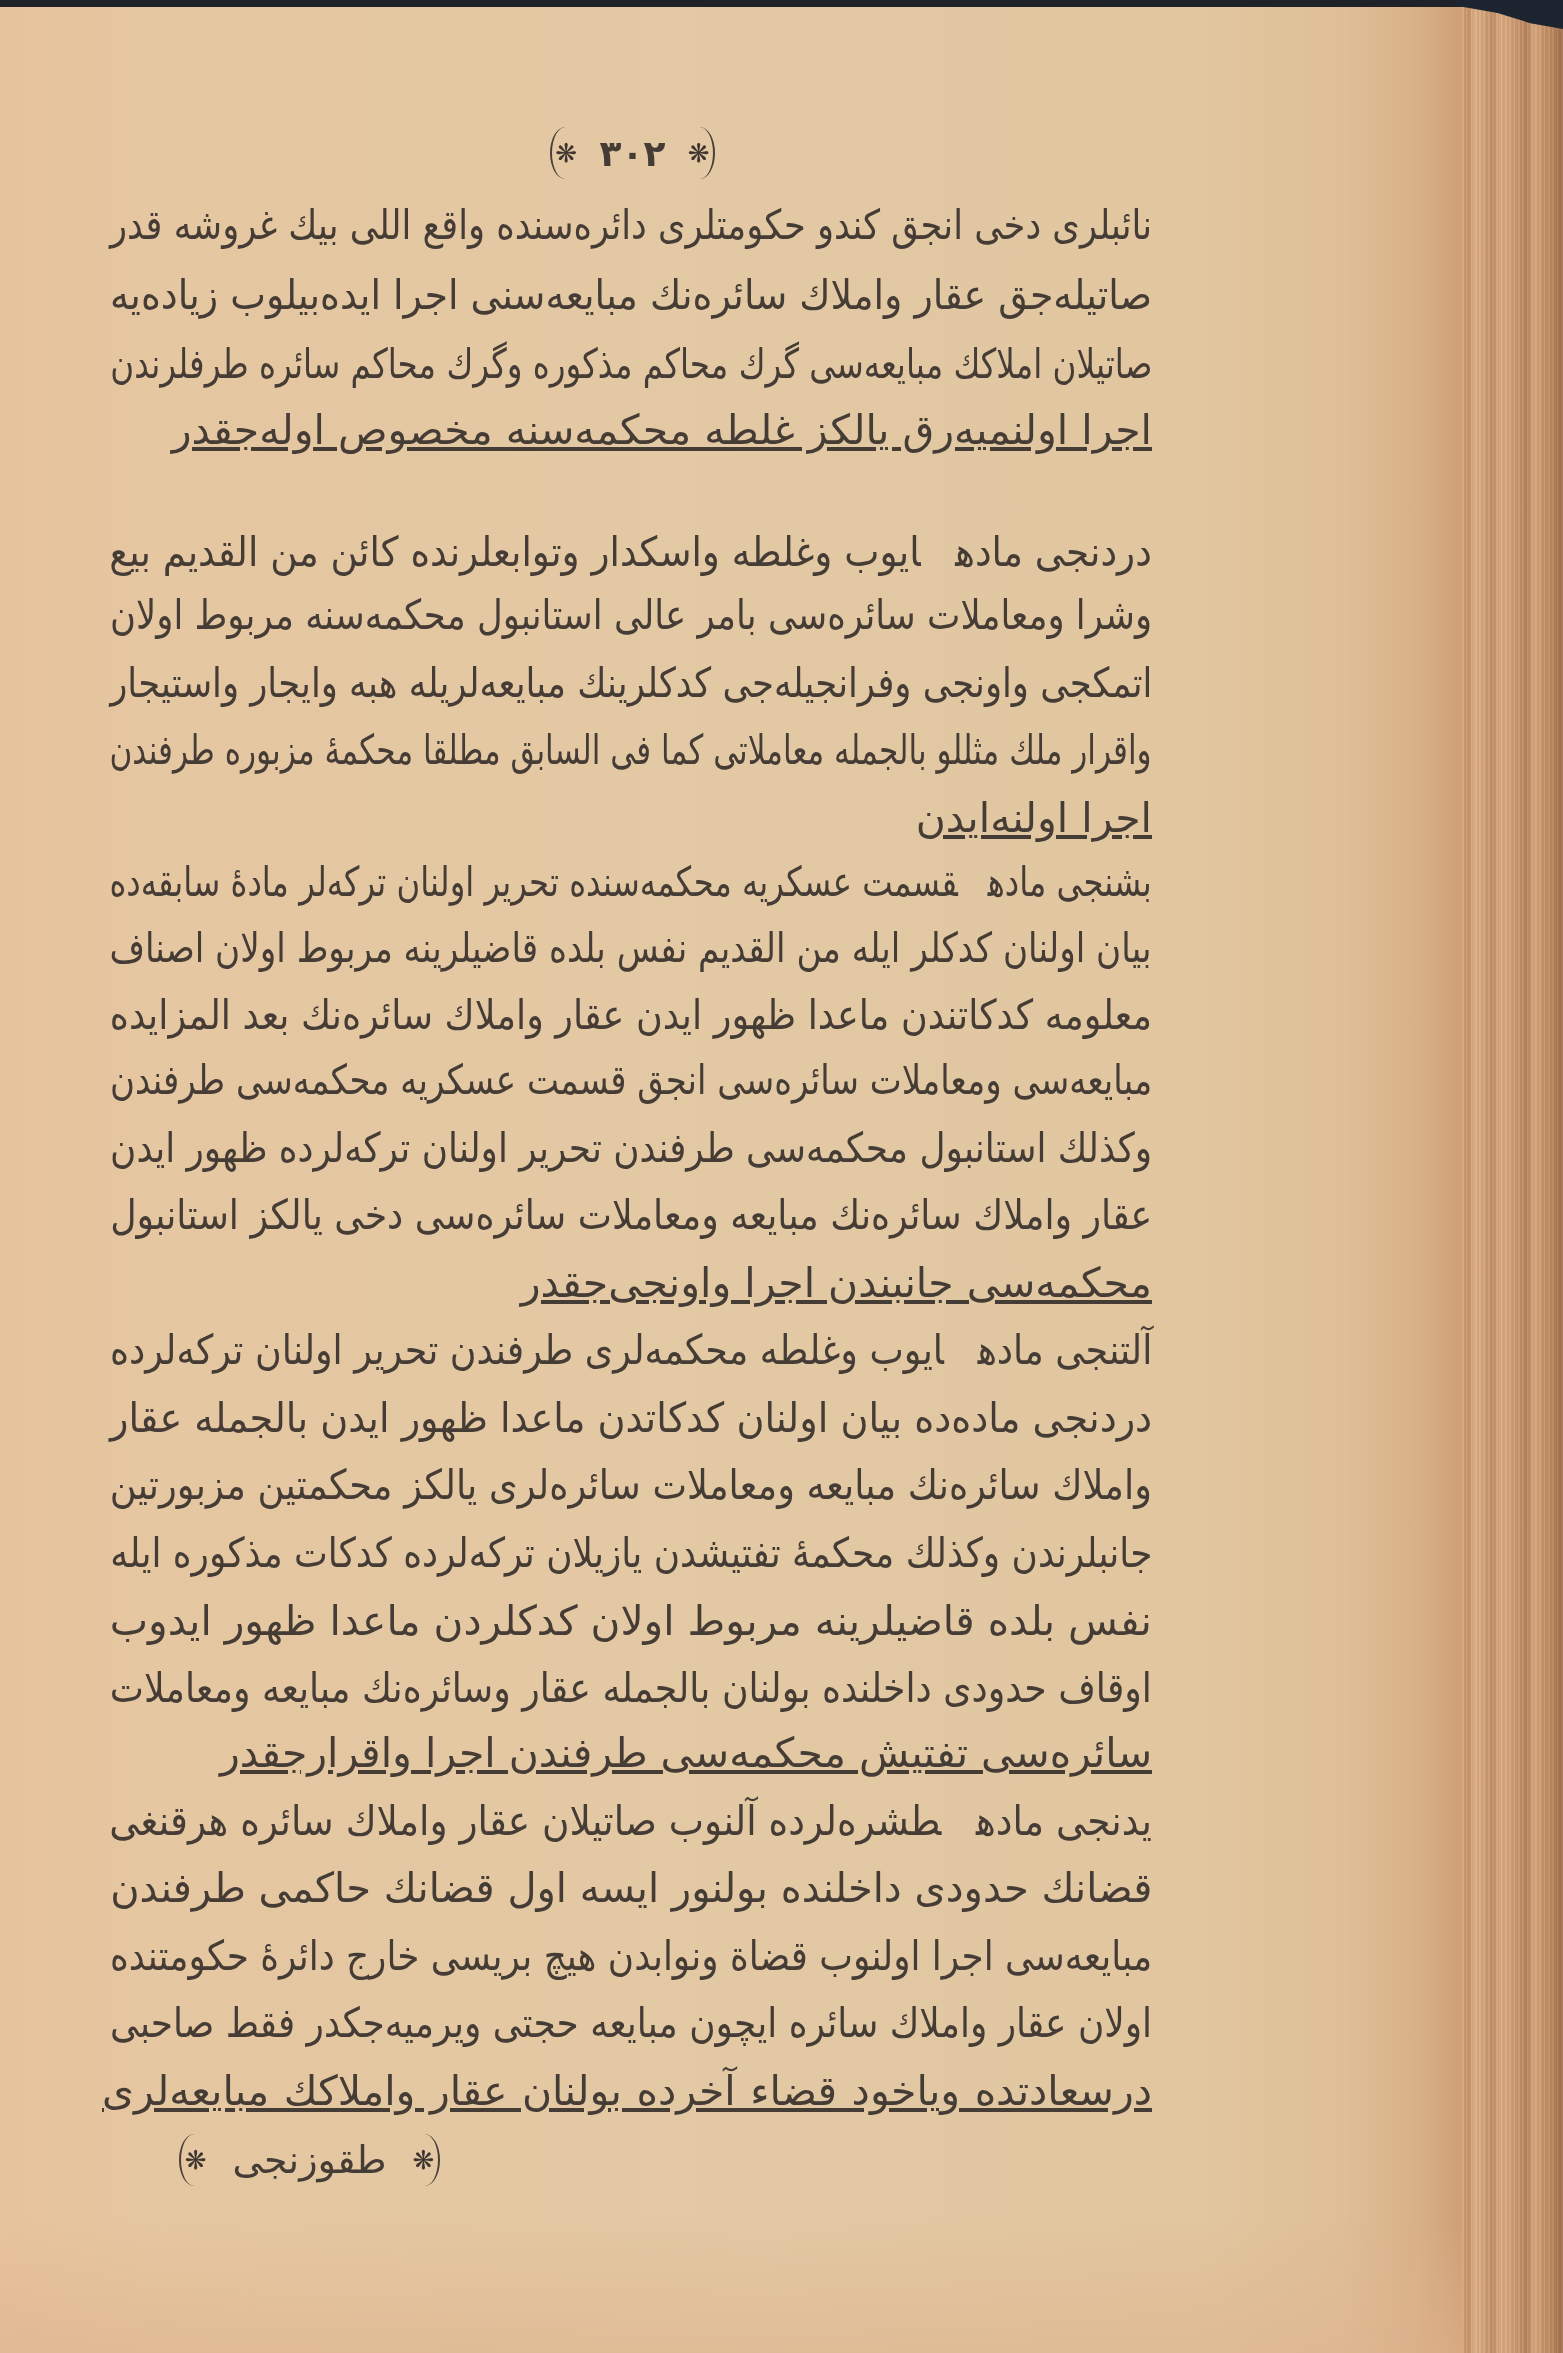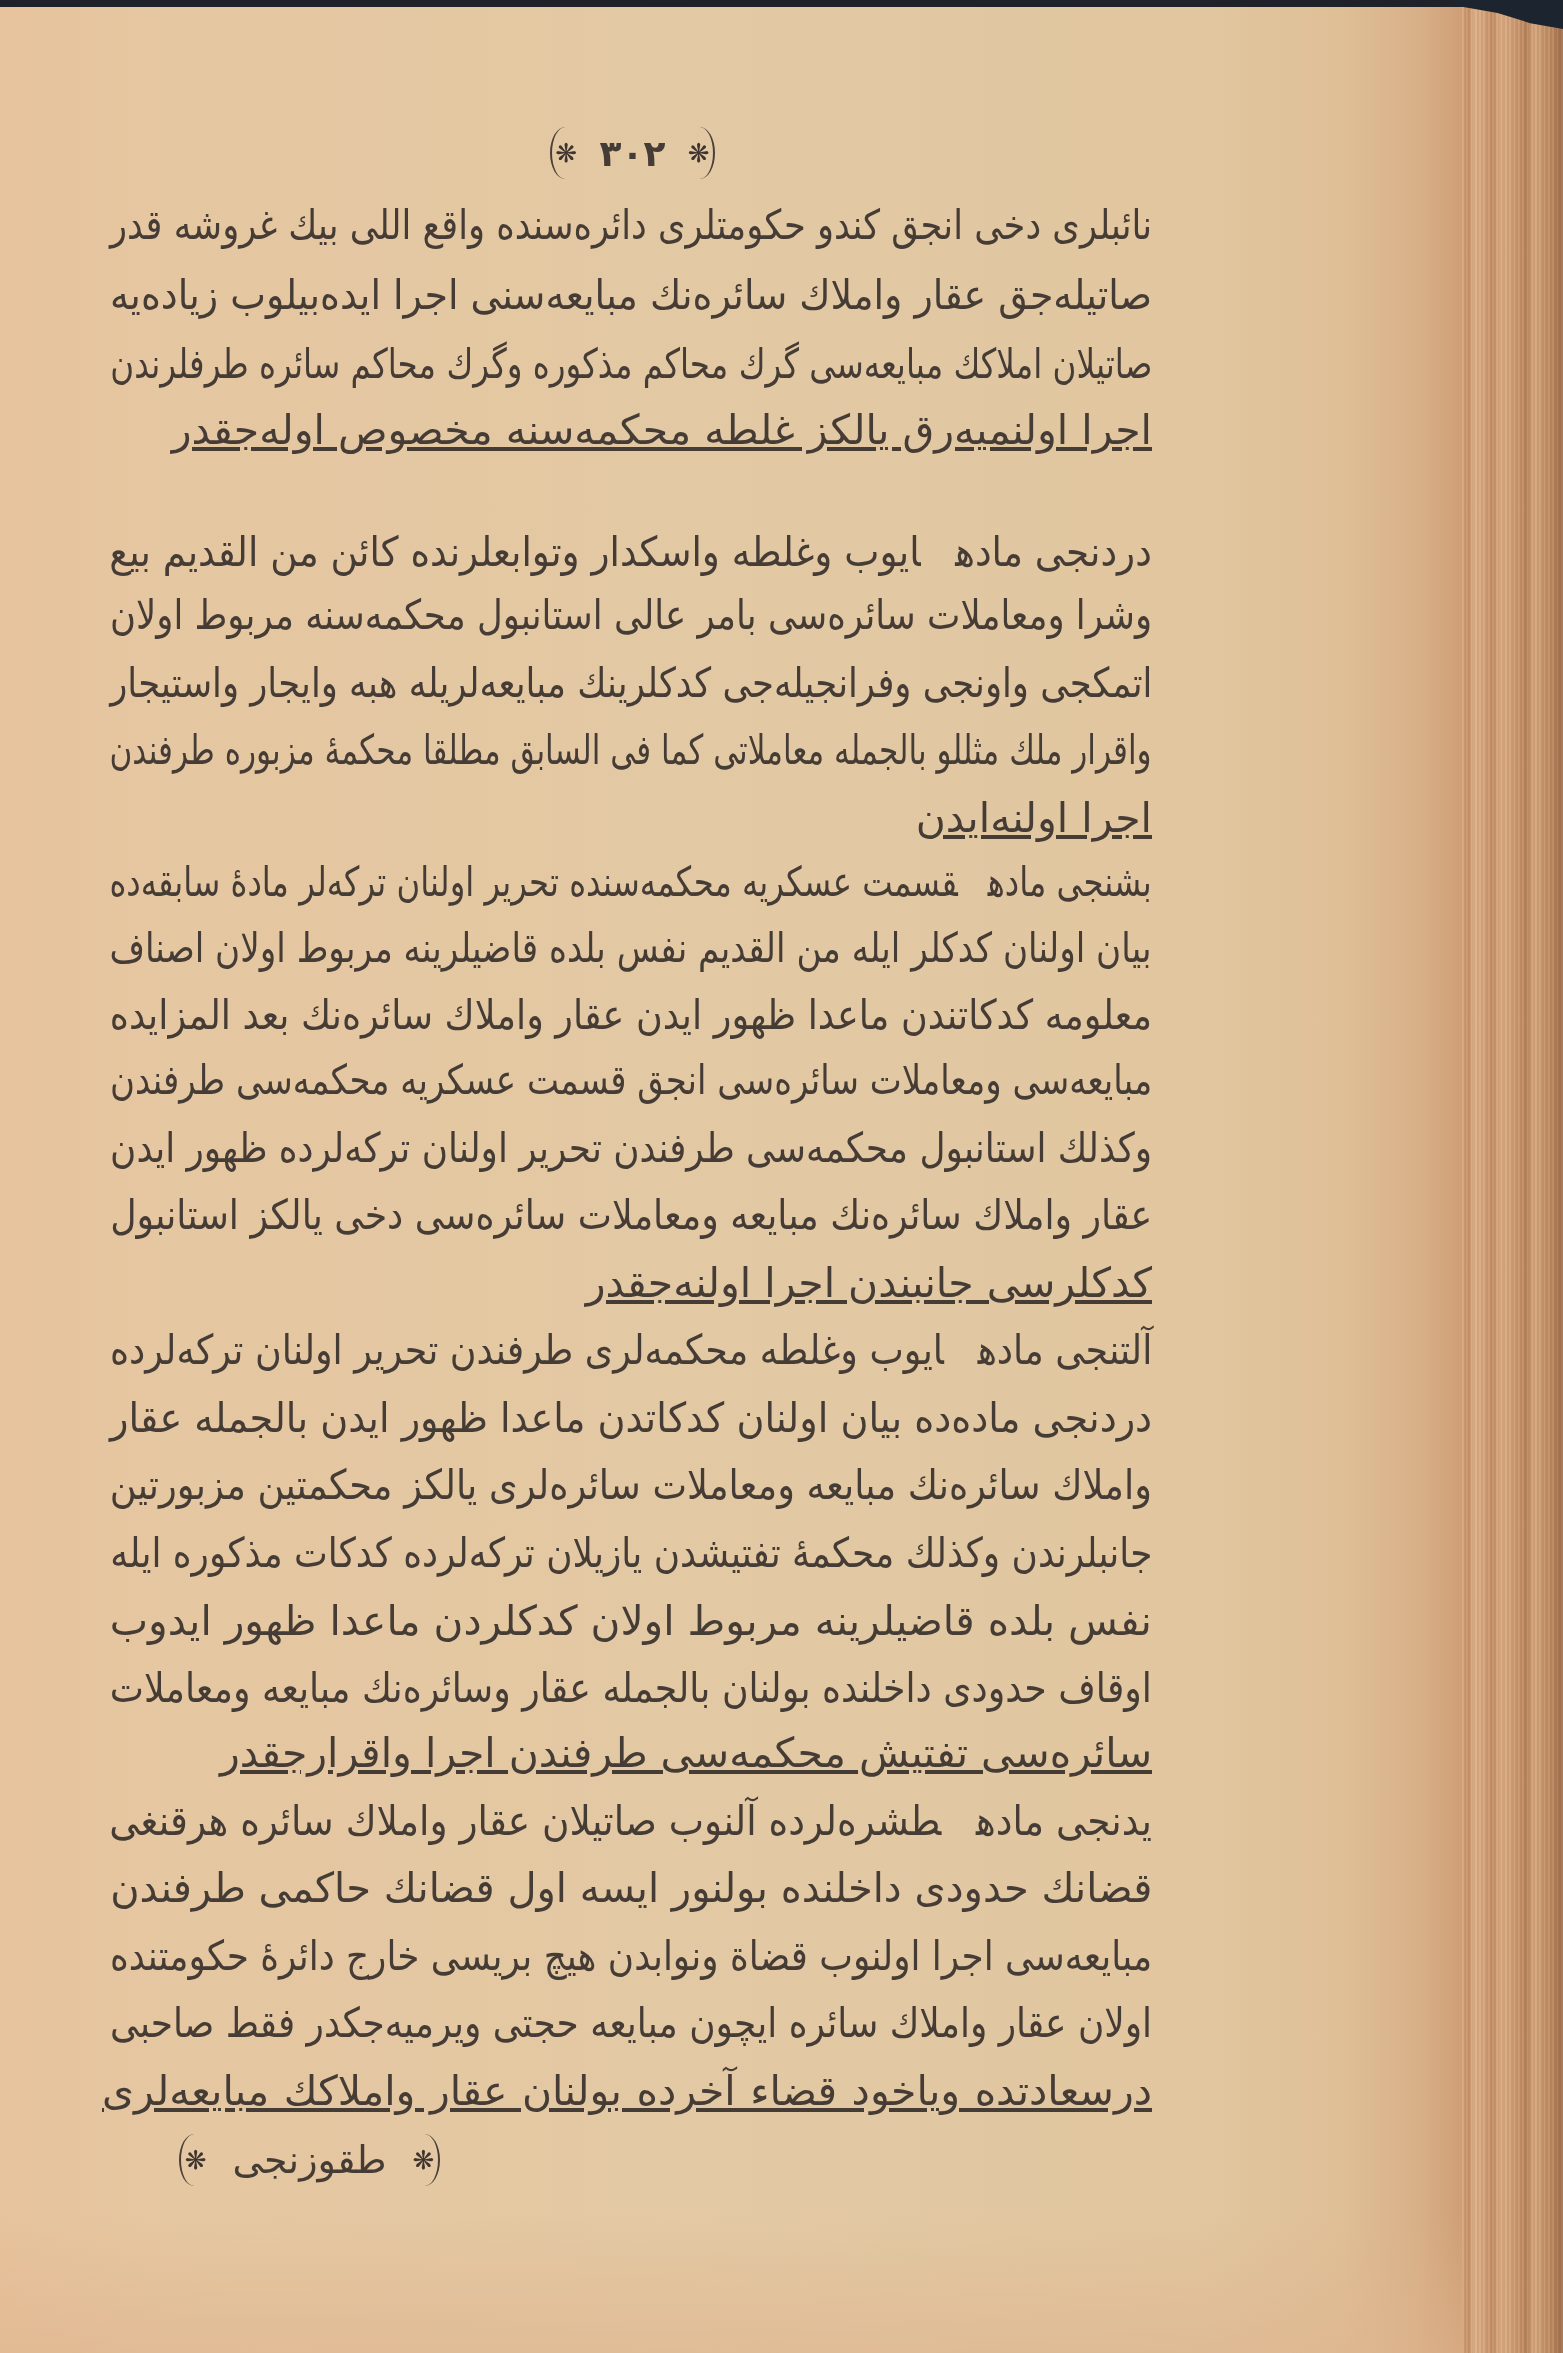--- a/index.html
+++ b/index.html
@@ -109,21 +109,21 @@
   <div class="line last" style="top:785px"><span class="inner" style="display: inline;">اجرا اولنه‌ایدن</span></div>
 </div>
 
 <div>
   <div class="line" style="top:849px"><span class="inner" style="display: inline-block; transform-origin: right center; transform: scaleX(0.787438);"><span class="label">بشنجی ماده</span><span>قسمت عسکریه محکمه‌سنده تحریر اولنان ترکه‌لر مادهٔ سابقه‌ده</span></span></div>
   <div class="line" style="top:915px"><span class="inner" style="display: inline-block; transform-origin: right center; transform: scaleX(0.834652);">بیان اولنان کدکلر ایله من القدیم نفس بلده قاضیلرینه مربوط اولان اصناف</span></div>
   <div class="line" style="top:982px"><span class="inner" style="display: inline-block; transform-origin: right center; transform: scaleX(0.889963);">معلومه کدکاتندن ماعدا ظهور ایدن عقار واملاك سائره‌نك بعد المزایده</span></div>
   <div class="line" style="top:1047px"><span class="inner" style="display: inline-block; transform-origin: right center; transform: scaleX(0.828936);">مبایعه‌سی ومعاملات سائره‌سی انجق قسمت عسکریه محکمه‌سی طرفندن</span></div>
   <div class="line" style="top:1115px"><span class="inner" style="display: inline-block; transform-origin: right center; transform: scaleX(0.874111);">وکذلك استانبول محکمه‌سی طرفندن تحریر اولنان ترکه‌لرده ظهور ایدن</span></div>
   <div class="line" style="top:1182px"><span class="inner" style="display: inline-block; transform-origin: right center; transform: scaleX(0.885954);">عقار واملاك سائره‌نك مبایعه ومعاملات سائره‌سی دخی یالکز استانبول</span></div>
-  <div class="line last" style="top:1250px"><span class="inner" style="display: inline;">کدکلر‌سی جانبندن اجرا اولنه‌جقدر</span></div>
+  <div class="line last" style="top:1250px"><span class="inner" style="display: inline;">محکمه‌سی جانبندن اجرا واونجی‌جقدر</span></div>
 </div>
 
 <div>
   <div class="line" style="top:1317px"><span class="inner" style="display: inline-block; transform-origin: right center; transform: scaleX(0.888454);"><span class="label">آلتنجی ماده</span><span>ایوب وغلطه محکمه‌لری طرفندن تحریر اولنان ترکه‌لرده</span></span></div>
   <div class="line" style="top:1385px"><span class="inner" style="display: inline-block; transform-origin: right center; transform: scaleX(0.931164);">دردنجی ماده‌ده بیان اولنان کدکاتدن ماعدا ظهور ایدن بالجمله عقار</span></div>
   <div class="line" style="top:1452px"><span class="inner" style="display: inline-block; transform-origin: right center; transform: scaleX(0.89531);">واملاك سائره‌نك مبایعه ومعاملات سائره‌لری یالکز محکمتین مزبورتین</span></div>
   <div class="line" style="top:1520px"><span class="inner" style="display: inline-block; transform-origin: right center; transform: scaleX(0.875405);">جانبلرندن وکذلك محکمهٔ تفتیشدن یازیلان ترکه‌لرده کدکات مذکوره ایله</span></div>
   <div class="line" style="top:1588px"><span class="inner" style="display: inline-block; transform-origin: right center; transform: scaleX(0.992589);">نفس بلده قاضیلرینه مربوط اولان کدکلردن ماعدا ظهور ایدوب</span></div>
   <div class="line" style="top:1655px"><span class="inner" style="display: inline-block; transform-origin: right center; transform: scaleX(0.884729);">اوقاف حدودی داخلنده بولنان بالجمله عقار وسائره‌نك مبایعه ومعاملات</span></div>
   <div class="line last" style="top:1720px"><span class="inner" style="display: inline;">سائره‌سی تفتیش محکمه‌سی طرفندن اجرا واقرار‌جقدر</span></div>

